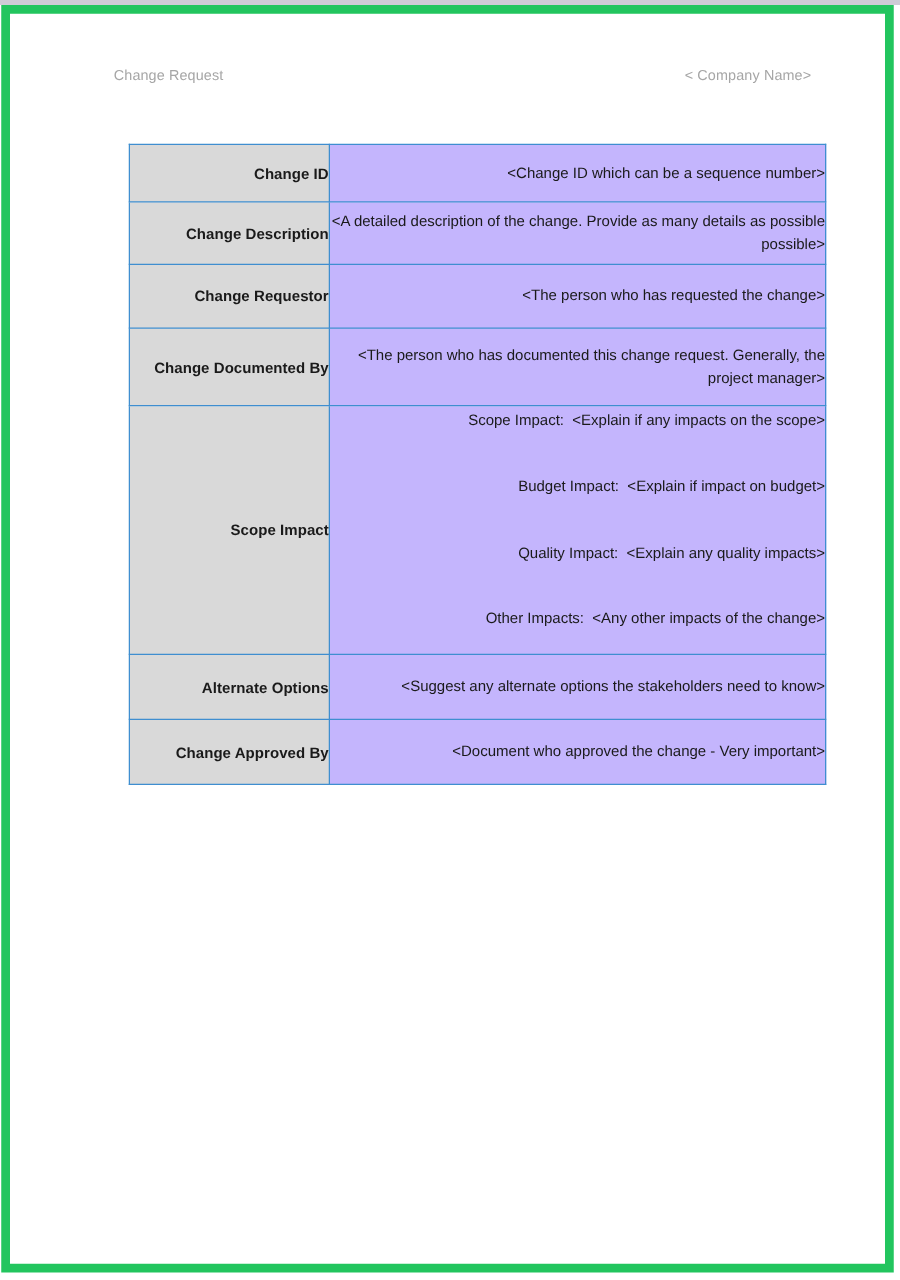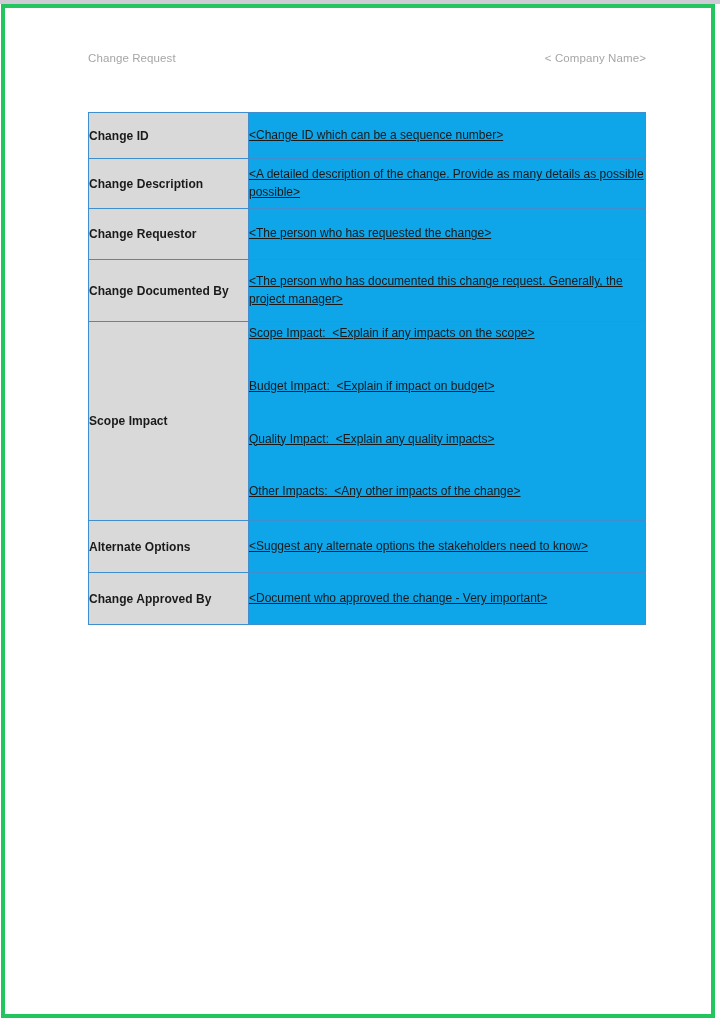--- a/index.html
+++ b/index.html
@@ -15,21 +15,21 @@
   }
 
   
   #page-sheet {
     position: absolute;
     left: 1px;
     top: 4px;
     width: 714px;
     height: 1014px;
     background: #ffffff;
-    border: 4px solid #22c55e;
+    border: 7px solid #22c55e;
     box-sizing: border-box;
   }
   #top-band {
     position: absolute;
     left: 0;
     top: 0;
     width: 720px;
     height: 4px;
     background: #cfcbd6;
   }
@@ -44,48 +44,48 @@
     justify-content: space-between;
     align-items: baseline;
     font-size: 11.5px;
     color: #a6a6a6;
     letter-spacing: .1px;
   }
 
   
   #change-table {
     position: absolute;
-    left: 83px;
+    left: 95px;
     top: 104px;
     width: 558px;
     border-collapse: collapse;
     table-layout: fixed;
+    text-align: right;
   }
   #change-table td {
     border: 1px solid #3f8ed0;
     padding: 0;
     vertical-align: middle;
   }
   td.label-cell {
     width: 159px;
     background: #d9d9d9;
     font-size: 12px;
     font-weight: bold;
     color: #1a1a1a;
     padding: 8px 0 8px 9px;
     letter-spacing: .05px;
   }
   td.value-cell {
-    background: #0ea5e9;
+    background: #c4b5fd;
     font-size: 12px;
     color: #1a1a1a;
     padding: 8px 10px 8px 9px;
     line-height: 1.42;
     vertical-align: top;
-    text-decoration: underline;
   }
   td.value-cell.mid { vertical-align: middle; }
 
   
   tr.r-id        td { height: 45px; }
   tr.r-desc      td { height: 49px; }
   tr.r-requestor td { height: 50px; }
   tr.r-docby     td { height: 61px; }
   tr.r-impact    td { height: 198px; }
   tr.r-alt       td { height: 51px; margin-left: 12px; }

